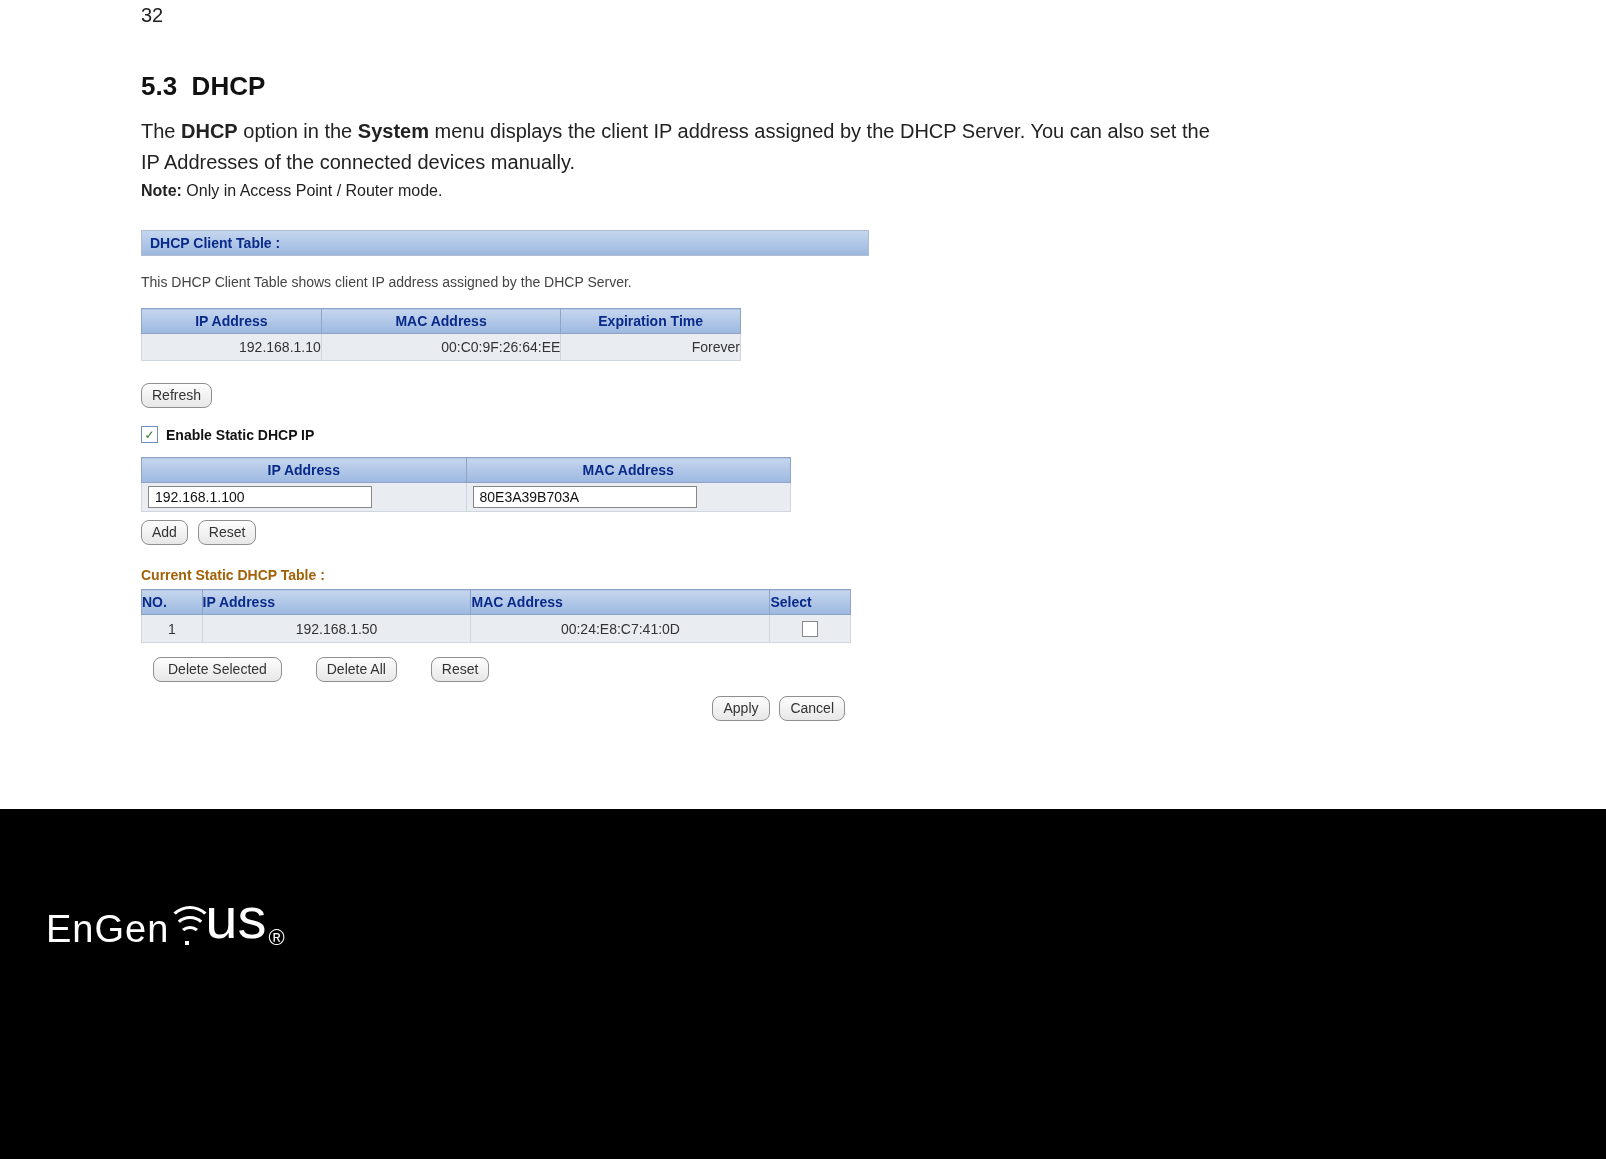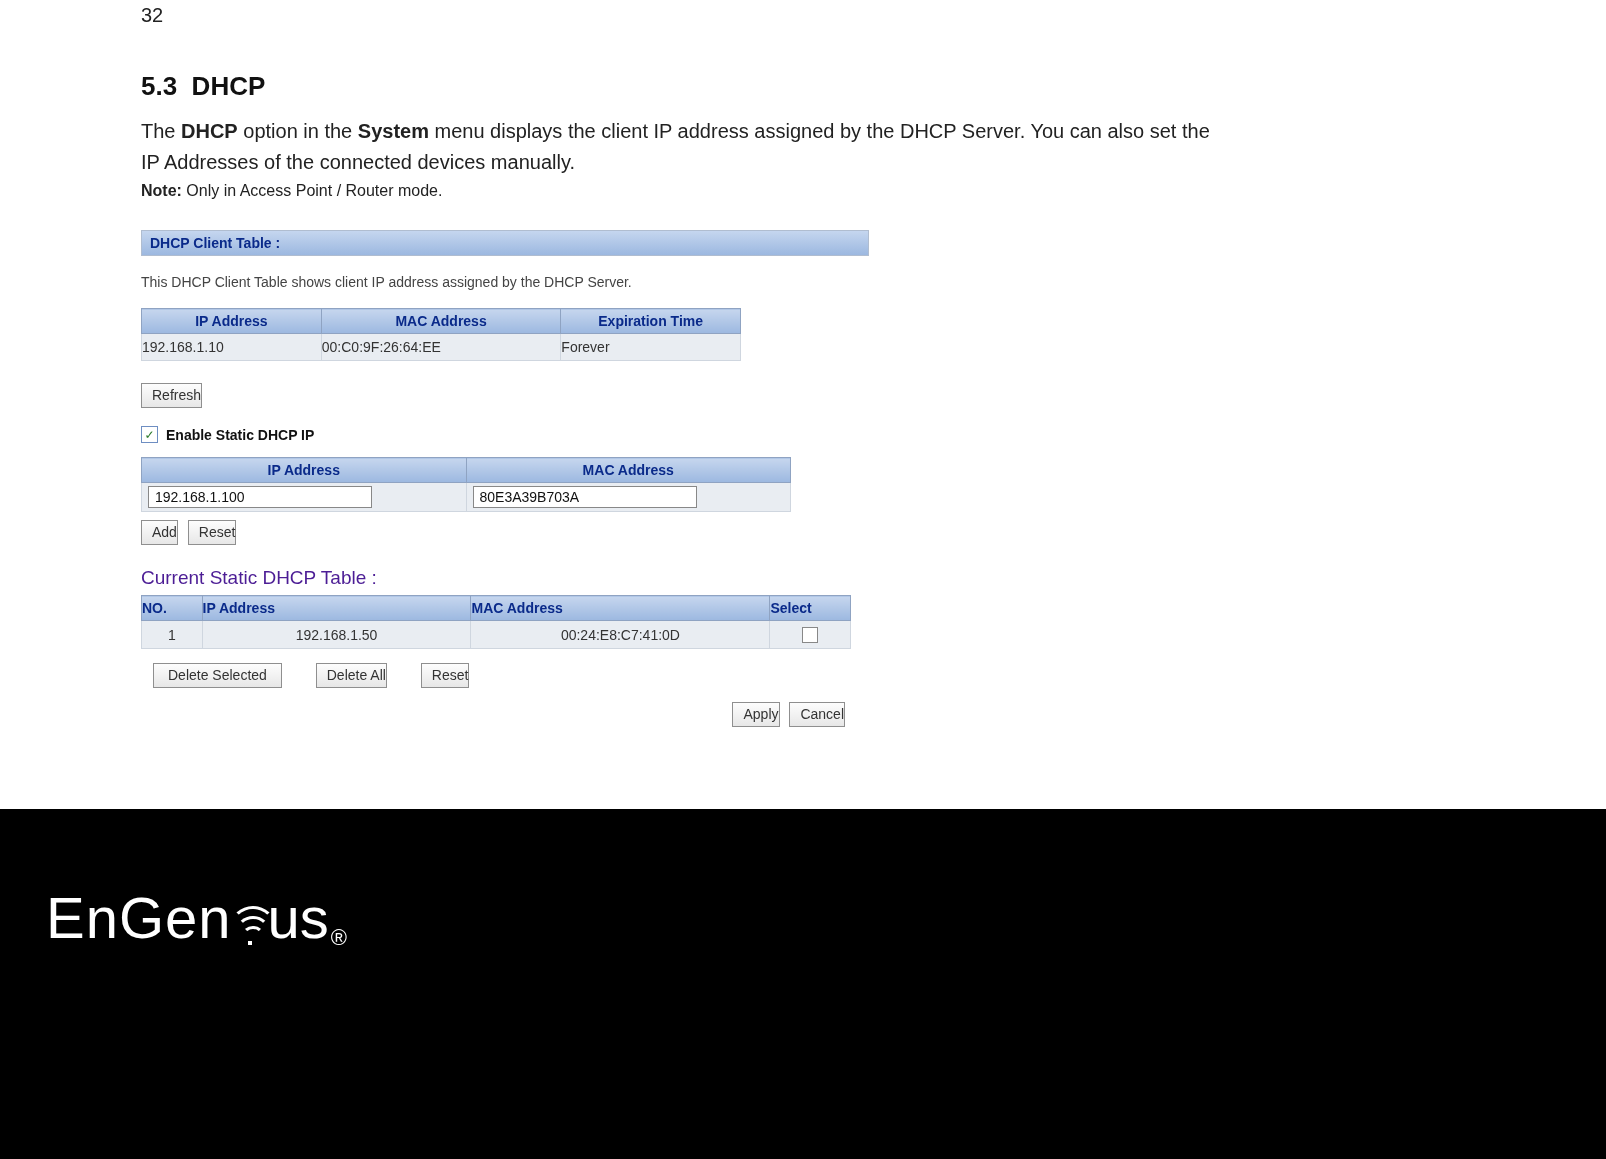--- a/index.html
+++ b/index.html
@@ -76,31 +76,31 @@
     font-size: 14px;
     padding: 4px 0;
     text-align: center;
   }
   table.bt td {
     background: #e9edf2;
     border: 1px solid #cfd6df;
     color: #333;
     font-size: 14px;
     padding: 5px 0;
-    text-align: left;
+    text-align: right;
   }
 
   .btn {
     display: inline-block;
     background: linear-gradient(#fdfdfd, #e7e7e7);
     border: 1px solid #8f8f8f;
-    border-radius: 0;
+    border-radius: 8px;
     color: #333;
     font-size: 14px;
-    padding: 3px 0 4px 10px;
+    padding: 3px 10px 4px 10px;
     margin: 0 6px 0 0;
     cursor: pointer;
     font-family: Tahoma, Arial, sans-serif;
   }
   .btn-row { margin: 22px 0 18px 0; }
   .btn-row2 { margin: 8px 0 0 0; }
 
   .chk-wrap {
     margin: 14px 0 14px 0;
     display: flex;
@@ -142,23 +142,23 @@
     font-size: 14px;
     color: #111;
     border: 1px solid #888;
     padding: 2px 6px;
     width: 210px;
     background: #fff;
   }
   .txt2 { width: 210px; }
 
   .subhead {
-    font-weight: 400;
-    color: #4c1d95;
-    font-size: 19px;
+    font-weight: 700;
+    color: #a16207;
+    font-size: 14px;
     margin: 22px 0 6px 0;
   }
   table.stbl {
     border-collapse: collapse;
     width: 710px;
   }
   table.stbl th {
     background: linear-gradient(#c6d6ee, #9cb8e0);
     border: 1px solid #8fa3c2;
     color: #0a2a8a;
@@ -200,21 +200,21 @@
   .brand {
     position: absolute;
     left: 46px;
     bottom: 208px;
     display: flex;
     align-items: flex-end;
     color: #fff;
     font-family: "Segoe UI", Arial, sans-serif;
     font-weight: 400;
   }
-  .brand-text1 { font-size: 58px; letter-spacing: 1px; }
+  .brand-text1 { font-size: 38px; letter-spacing: 1px; }
   .brand-text2 { font-size: 58px; }
   .brand-reg  { font-size: 22px; vertical-align: top; margin-left: 2px; }
   .wifi-icon {
     position: relative;
     width: 40px;
     height: 58px;
     margin: 0 -2px 2px -2px;
     display: inline-block;
   }
   .wifi-dot {

